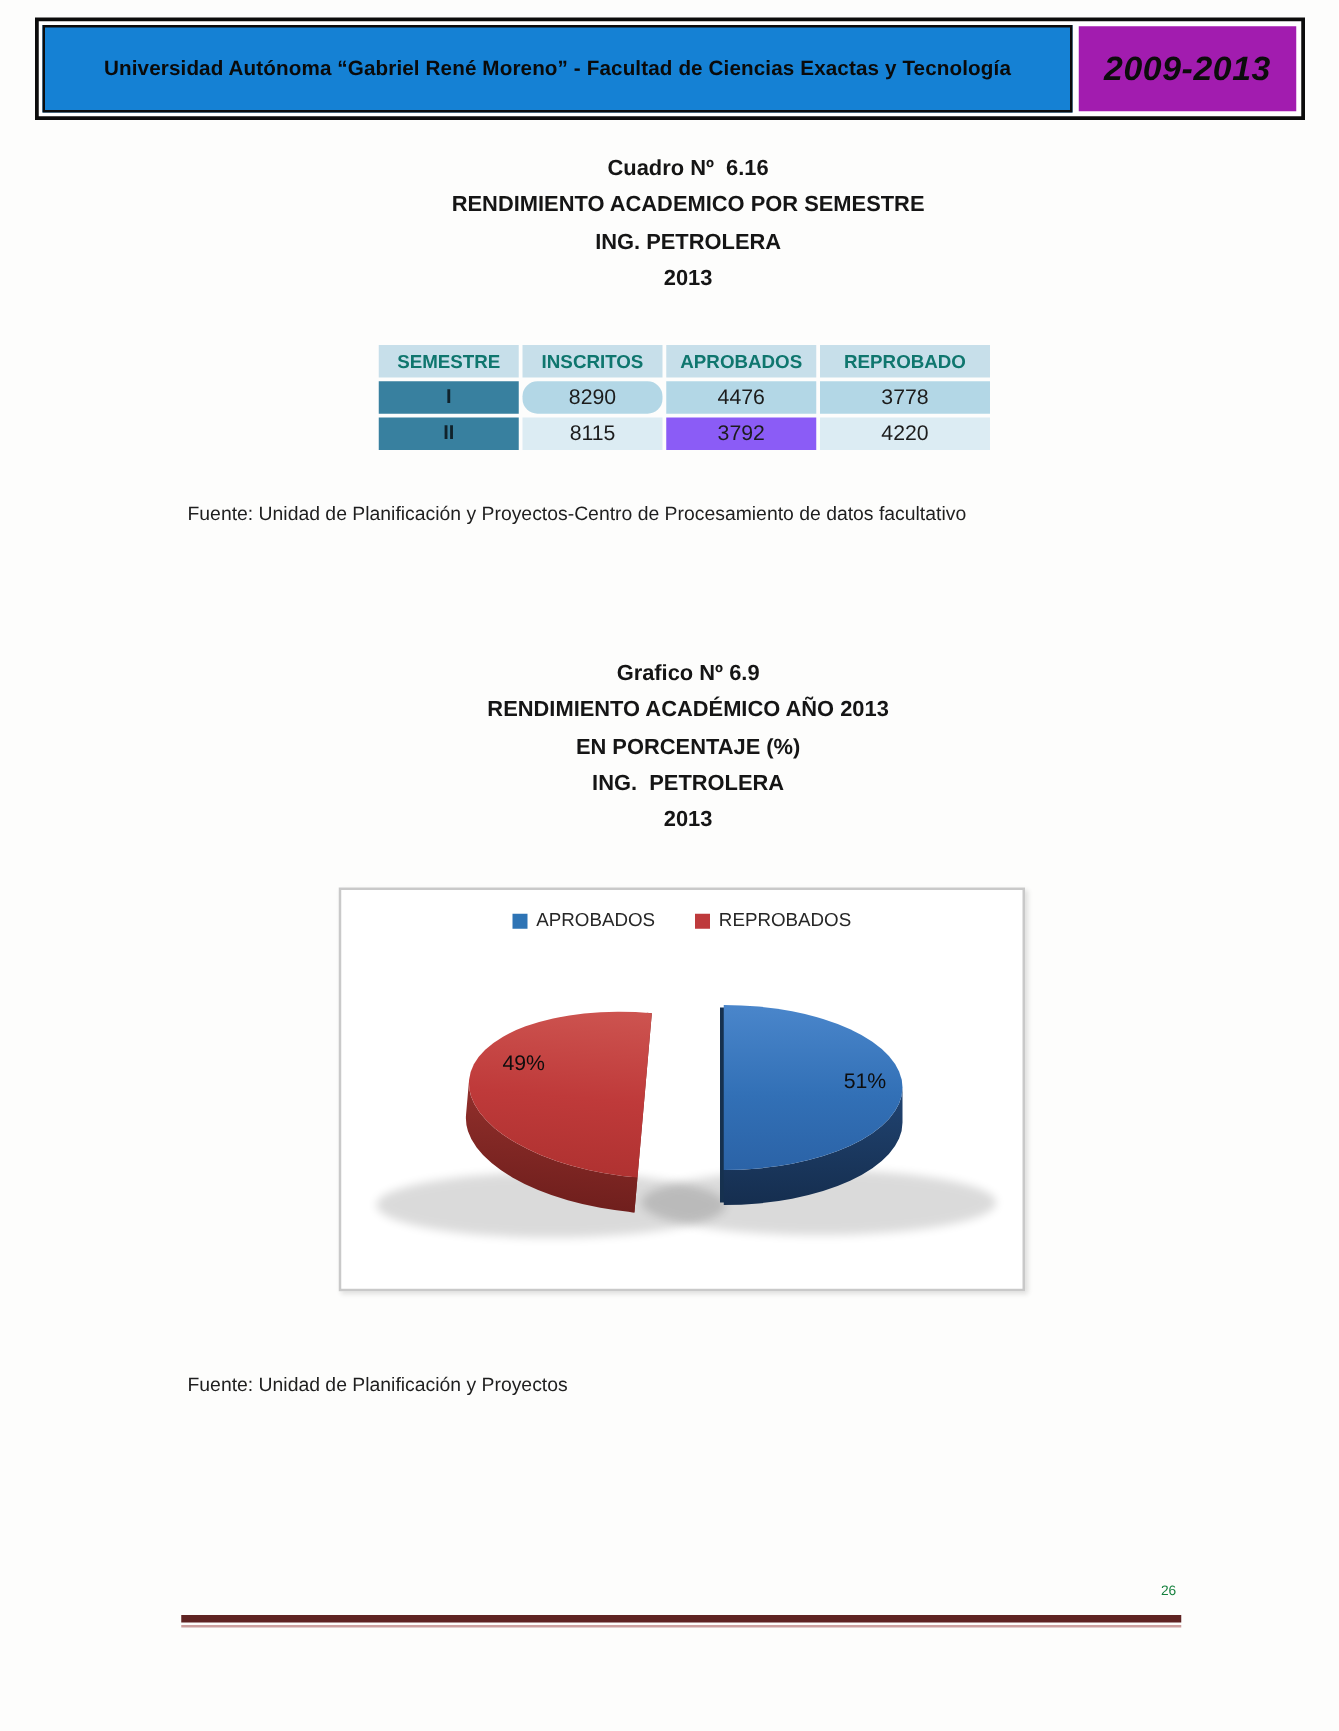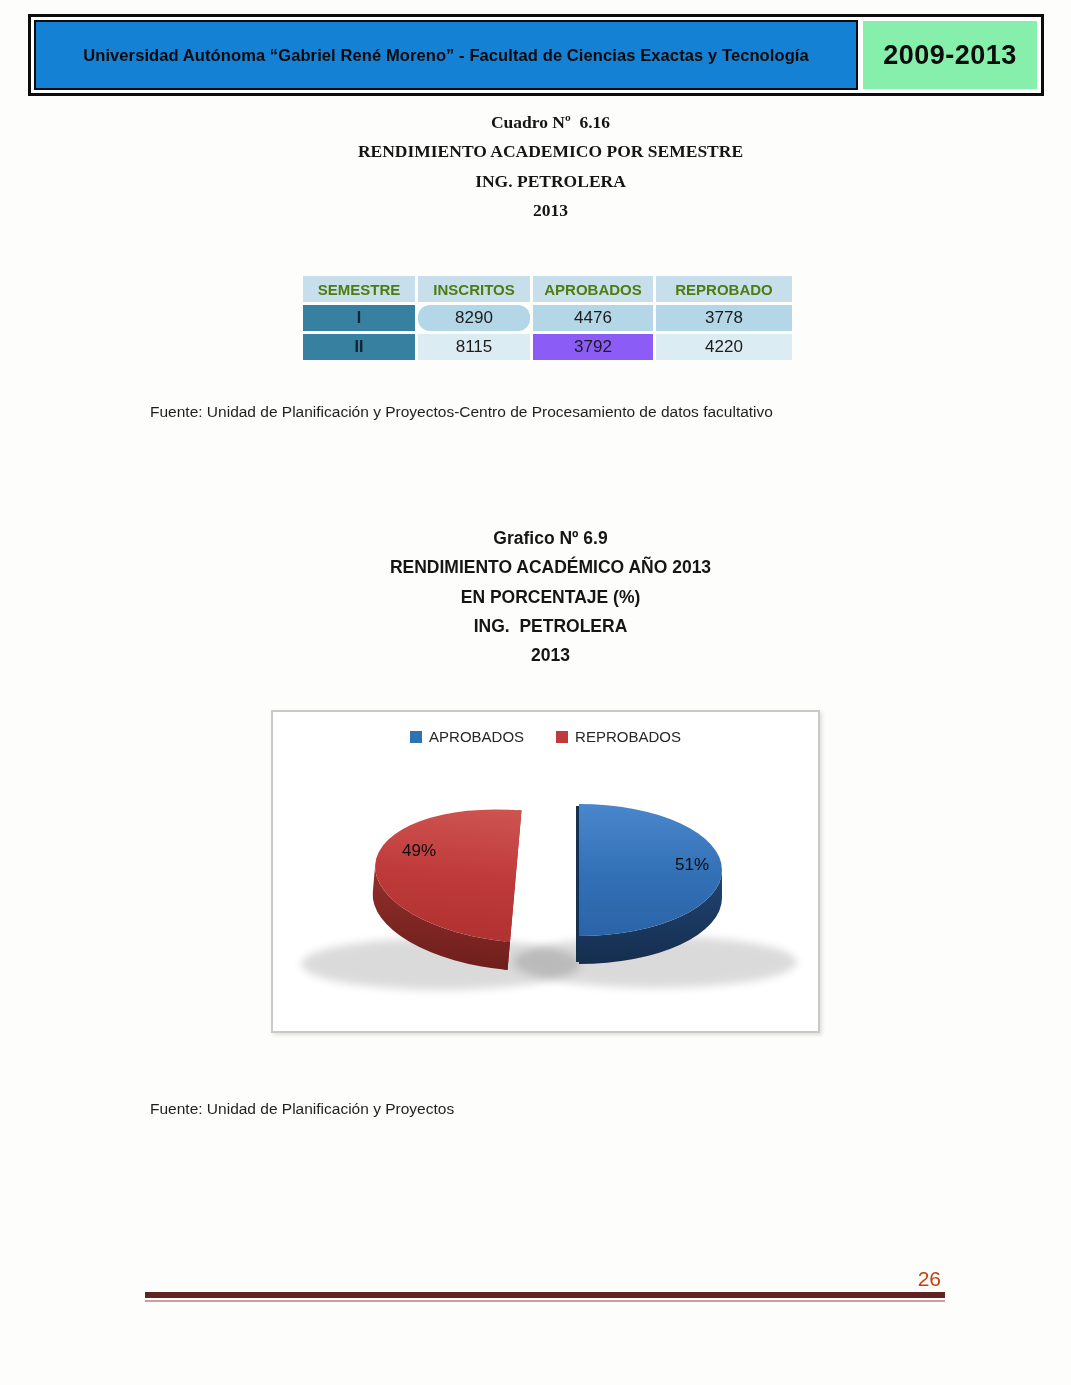--- a/index.html
+++ b/index.html
@@ -35,33 +35,33 @@
     margin:1px;
   }
   .banner-period { font-weight:bold; font-size:27px; color:#0c0c0c; letter-spacing:0.5px; }
 
   
   .title-block { position:absolute; left:30px; width:1041px; text-align:center; }
   .title-block .t-line {
     font-weight:bold; font-size:17.5px; line-height:29.3px; color:#151515;
     white-space:pre-wrap;
   }
-  #cuadro-titles { top:108px;font-family:Liberation Serif, serif; }
+  #cuadro-titles { top:120px; }
   #grafico-titles { top:524px; }
 
   
   .data-table {
     position:absolute; left:303px; top:276px;
     display:grid;
     grid-template-columns:112px 112px 120px 136px;
     grid-auto-rows:26px;
     gap:3px;
   }
   .cell { display:flex; align-items:center; justify-content:center; }
-  .cell.head { font-weight:bold; font-size:15px; color:#4d7c0f; }
+  .cell.head { font-weight:bold; font-size:15px; color:#0f766e; }
   .cell.num  { font-size:17px; color:#1c1c1c; }
   .cell.sem  { font-weight:bold; font-size:16px; color:#10222b; }
 
   
   .source-note {
     position:absolute; left:150px;
     font-size:15.5px; color:#1f1f1f;
   }
   #source-1 { top:403px; }
   #source-2 { top:1100px; }
@@ -79,41 +79,41 @@
   }
   .legend-item { display:flex; align-items:center; gap:7px; }
   .legend-swatch { width:12px; height:12px; display:inline-block; }
   .legend-label { font-size:15px; color:#262626; }
   .pie-svg { position:absolute; left:0; top:0; }
   .pie-label { font-size:17px; fill:#0d0d0d; font-family:"Liberation Sans", sans-serif; }
 
   
   .page-number {
     position:absolute; top:1267px; left:880px; width:61px;
-    text-align:right; font-size:21px; color:#c2410c;
+    text-align:right; font-size:11px; color:#15803d;
   }
   .footer-rule-thick {
     position:absolute; left:145px; top:1292px; width:800px; height:6px;
     background:#5f2322;
   }
   .footer-rule-thin {
     position:absolute; left:145px; top:1300px; width:800px; height:2px;
     background:#cc9f9e;
   }
 </style>
 </head>
 <body>
 
 <div class="page">
 
   <div class="banner">
     <div class="banner-blue" style="background:#1581d4;">
       <div class="banner-line1">Universidad Autónoma “Gabriel René Moreno” - Facultad de Ciencias Exactas y Tecnología</div>
     </div>
-    <div class="banner-red" style="background:#86efac;">
+    <div class="banner-red" style="background:#a21caf;font-style:italic;">
       <div class="banner-period">2009-2013</div>
     </div>
   </div>
 
   <div class="title-block" id="cuadro-titles">
     <div class="t-line">Cuadro Nº  6.16</div>
     <div class="t-line">RENDIMIENTO ACADEMICO POR SEMESTRE</div>
     <div class="t-line">ING. PETROLERA</div>
     <div class="t-line">2013</div>
   </div>

